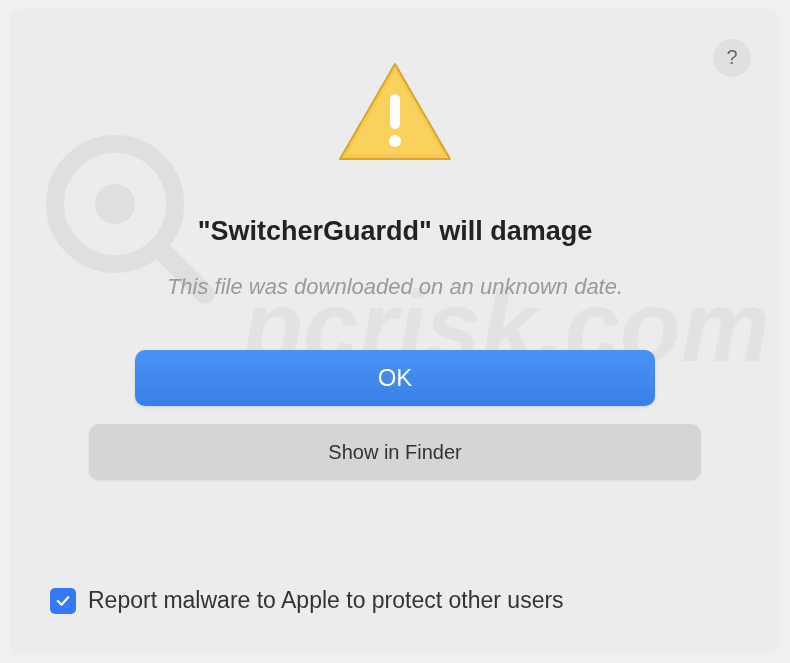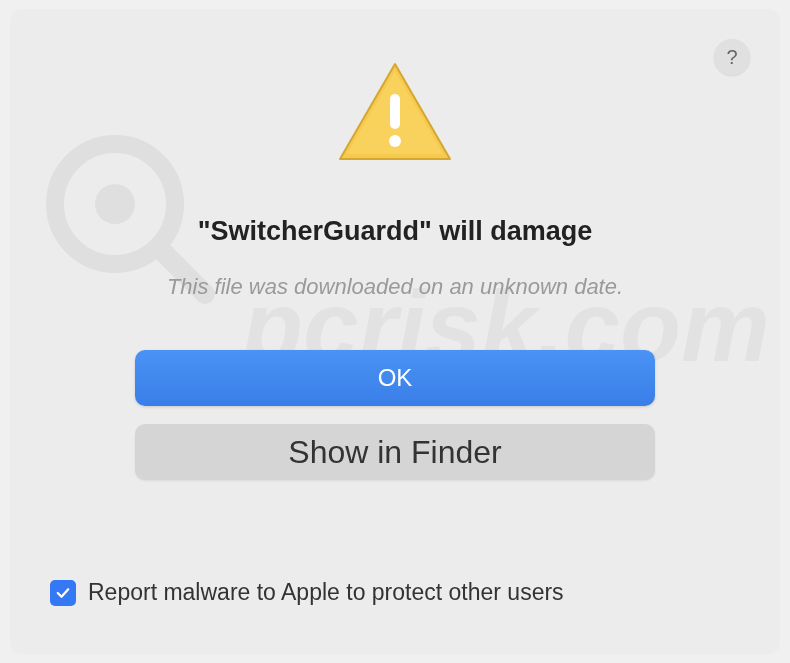--- a/index.html
+++ b/index.html
@@ -77,34 +77,34 @@
       color: white;
       border: none;
       border-radius: 10px;
       font-size: 24px;
       cursor: pointer;
       margin-bottom: 18px;
       box-shadow: 0 1px 3px rgba(0,0,0,0.15);
     }
     
     .button-secondary {
-      width: 520px;
+      width: 612px;
       height: 56px;
       background: #d5d5d5;
       color: #333;
       border: none;
       border-radius: 10px;
-      font-size: 32px;
+      font-size: 20px;
       cursor: pointer;
       box-shadow: 0 1px 2px rgba(0,0,0,0.08);
     }
     
     .checkbox-row {
       position: absolute;
-      bottom: 48px;
+      bottom: 40px;
       left: 40px;
       display: flex;
       align-items: center;
       gap: 12px;
       margin-top: 20px;
     }
     
     .checkbox {
       width: 26px;
       height: 26px;

